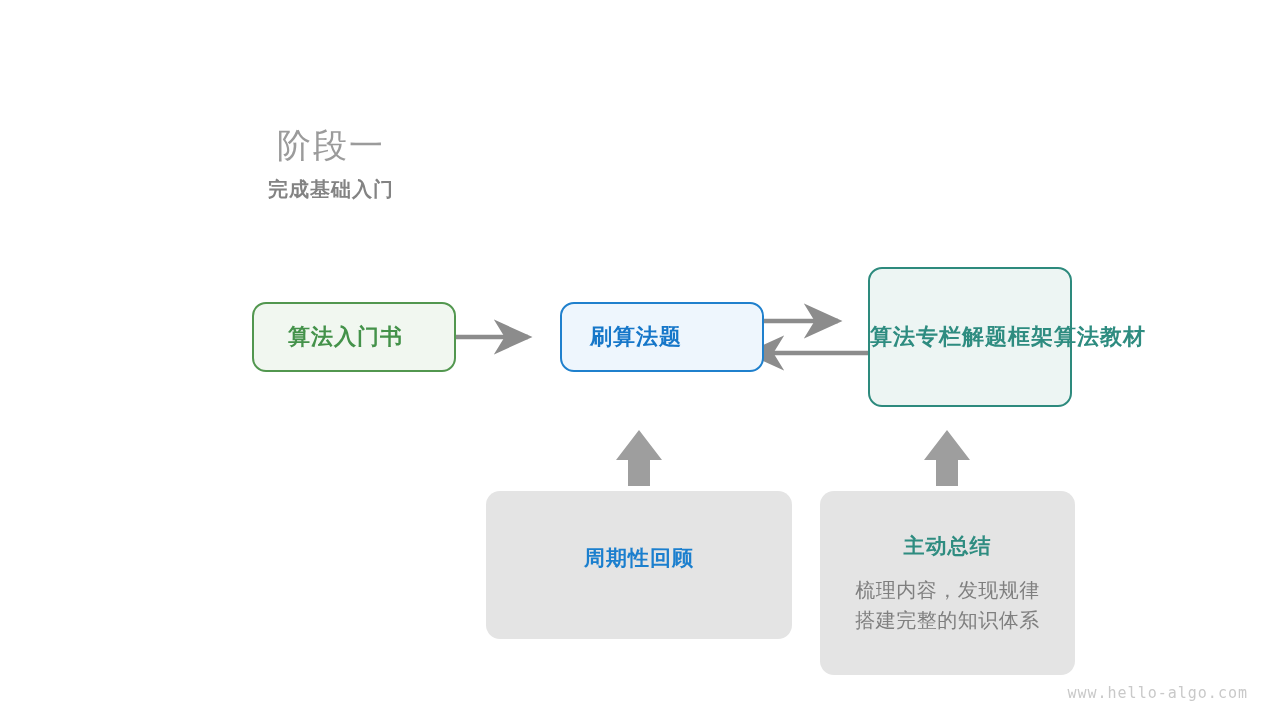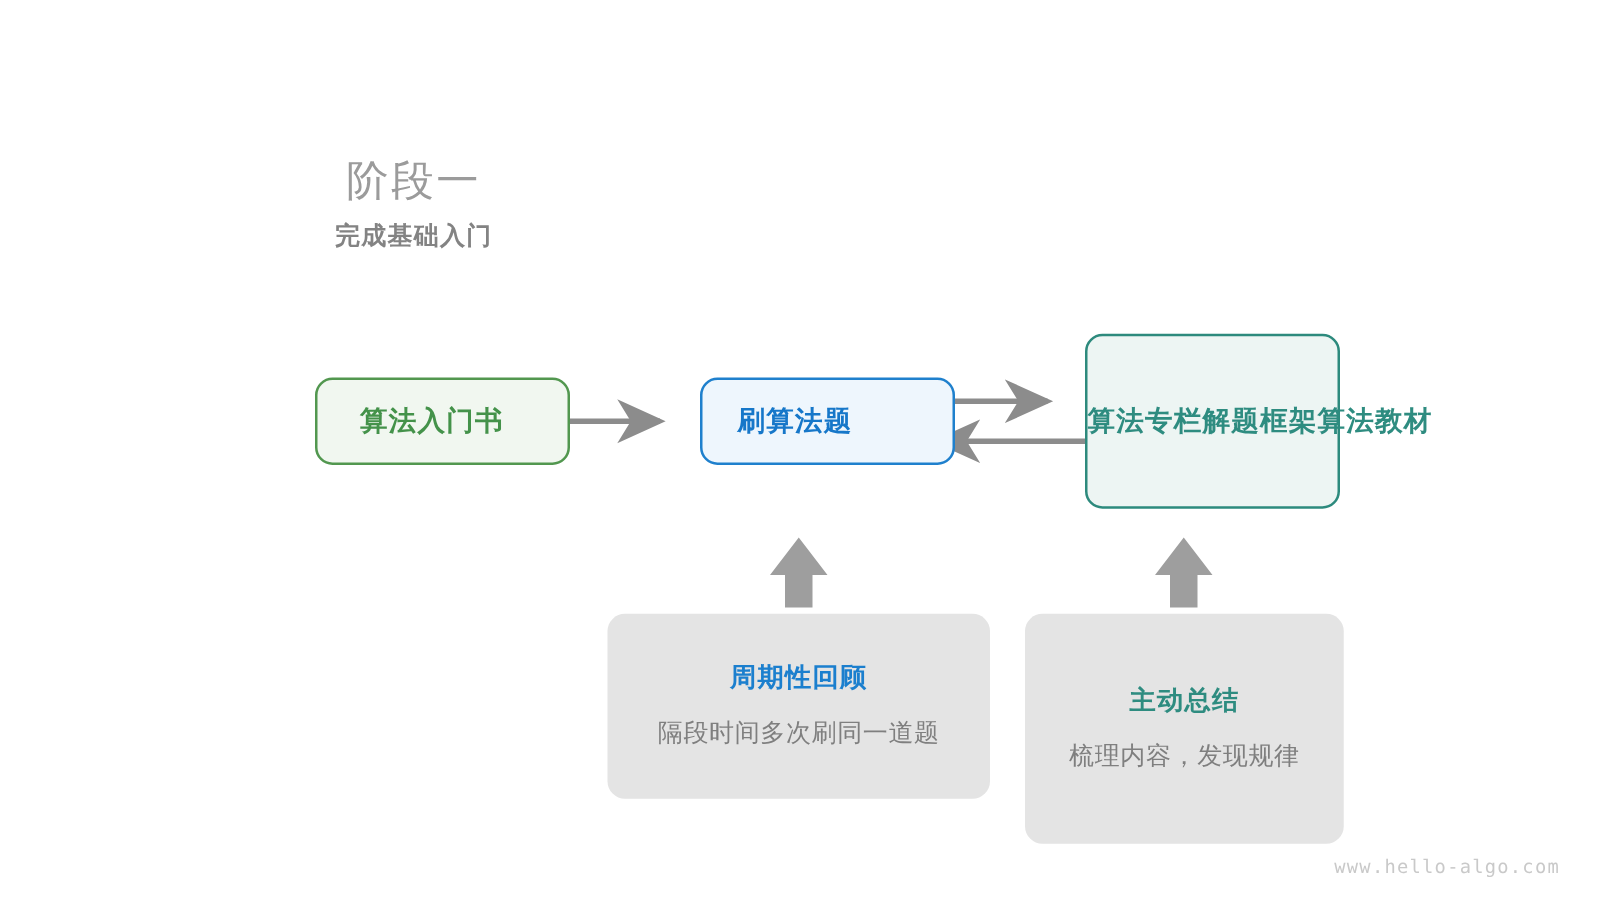--- a/index.html
+++ b/index.html
@@ -203,23 +203,23 @@
   </div>
 
   <div class="node" id="node-system">
     <div class="node-line">算法专栏</div>
     <div class="node-line">解题框架</div>
     <div class="node-line">算法教材</div>
   </div>
 
   <div class="card" id="card-review">
     <div class="card-title">周期性回顾</div>
-    <div class="card-body-line">隔段时间多次刷同一道题</div>
   </div>
 
   <div class="card" id="card-summary">
     <div class="card-title">主动总结</div>
     <div class="card-body-line">梳理内容，发现规律</div>
+    <div class="card-body-line">搭建完整的知识体系</div>
   </div>
 
   <div id="watermark">www.hello-algo.com</div>
 
 </div>
 
 </body></html>

